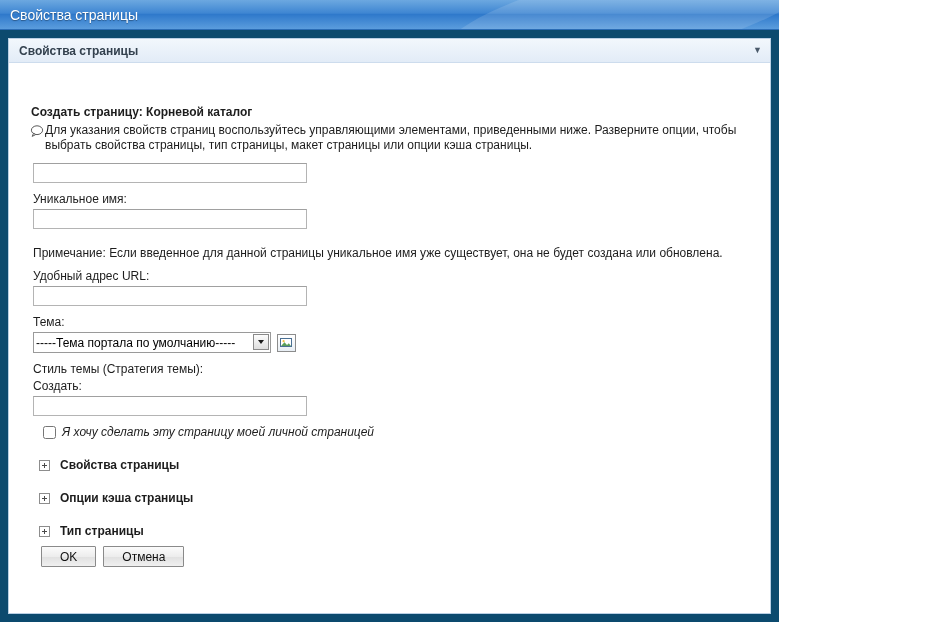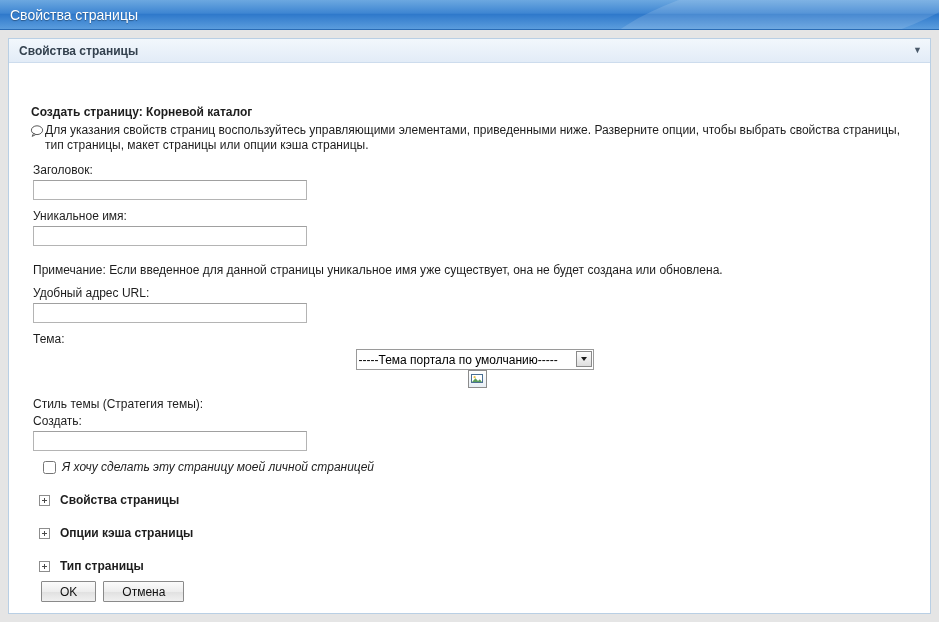--- a/index.html
+++ b/index.html
@@ -11,24 +11,24 @@
     width: 939px;
     height: 622px;
     font-family: "Liberation Sans", sans-serif;
     font-size: 12px;
     color: #222;
     overflow: hidden;
   }
 
   
   .window {
-    width: 939px;
+    width: 779px;
     height: 622px;
     box-sizing: border-box;
-    background: #e5e5e5;
+    background: #0c4a6e;
     position: relative;
   }
 
   .titlebar {
     height: 30px;
     box-sizing: border-box;
     background: linear-gradient(to bottom, #6ca8e0 0%, #3f86d2 45%, #2f79cb 50%, #5b9ddd 100%);
     border-bottom: 1px solid #2a6cb5;
     display: flex;
     align-items: center;
@@ -153,21 +153,20 @@
   .note-text {
     font-size: 12px;
     color: #1d1d1d;
     margin: 17px 0 9px 2px;
   }
 
   .select-row {
     display: flex;
     align-items: center;
     margin: 0 0 9px 2px;
-    flex-direction: column;
   }
 
   select.styled {
     font-family: "Liberation Sans", sans-serif;
     font-size: 12px;
     height: 21px;
     box-sizing: border-box;
     border: 1px solid #9a9a9a;
     background: #ffffff;
     padding: 1px 2px;
@@ -307,21 +306,20 @@
         <div class="help-row">
           <span class="help-icon">
             <svg width="14" height="14" viewBox="0 0 14 14">
               <ellipse cx="7" cy="6.2" rx="5.6" ry="4.4" fill="#ffffff" stroke="#5a5a5a" stroke-width="1"></ellipse>
               <path d="M3.6 9.2 L2.2 12.4 L5.6 10.6 Z" fill="#ffffff" stroke="#5a5a5a" stroke-width="1"></path>
             </svg>
           </span>
           <span class="help-text">Для указания свойств страниц воспользуйтесь управляющими элементами, приведенными ниже. Разверните опции, чтобы выбрать свойства страницы, тип страницы, макет страницы или опции кэша страницы.</span>
         </div>
 
-        <div class="field-label">Заголовок:</div>
         <input class="text-input" type="text" value="" style="">
 
         <div class="field-label">Уникальное имя:</div>
         <input class="text-input" type="text" value="" style="">
 
         <div class="note-text">Примечание: Если введенное для данной страницы уникальное имя уже существует, она не будет создана или обновлена.</div>
 
         <div class="field-label">Удобный адрес URL:</div>
         <input class="text-input" type="text" value="" style="">
 

